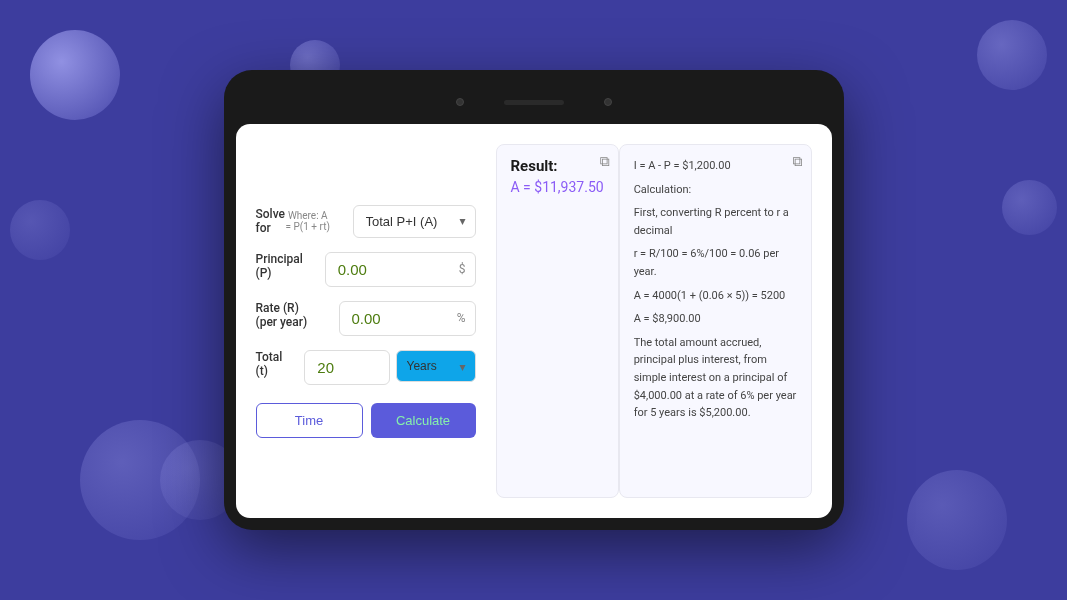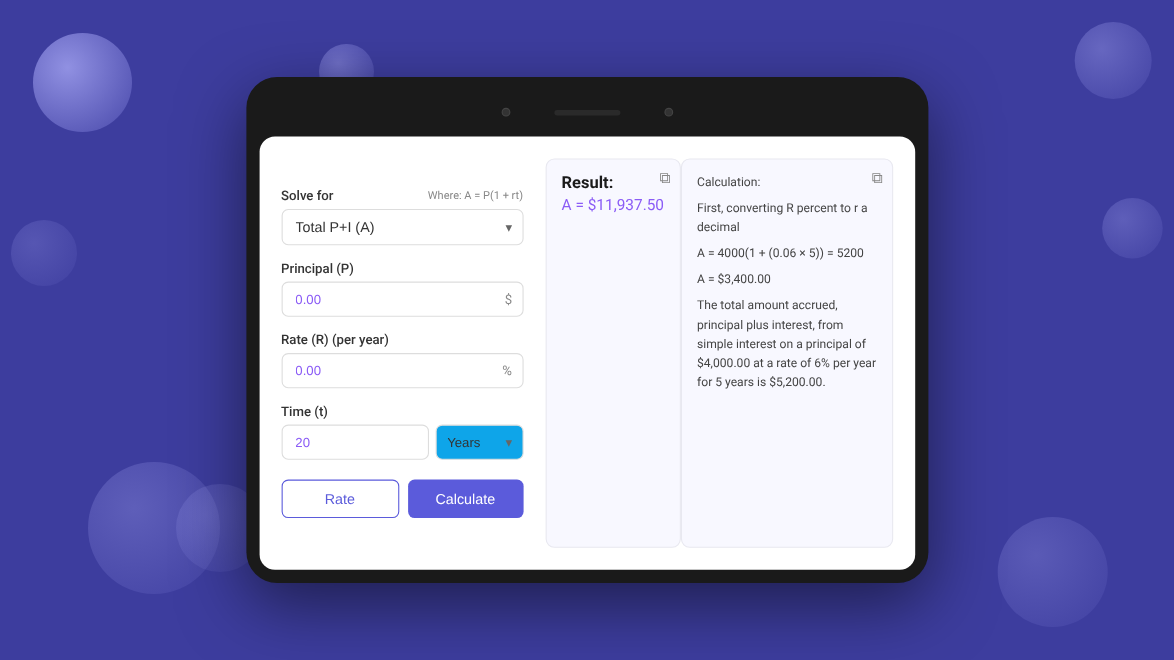--- a/index.html
+++ b/index.html
@@ -76,22 +76,22 @@
     
     .calc-panel {
       flex: 0 0 220px;
       display: flex;
       flex-direction: column;
       gap: 14px;
     }
 
     .field-group {
       display: flex;
-      flex-direction: column;
-      gap: 5px;
+      flex-direction: row;
+      gap: 22px;
     }
 
     .field-label {
       font-size: 12px;
       color: #333;
       font-weight: 500;
     }
 
     .solve-for-header {
       display: flex;
@@ -135,22 +135,22 @@
     .input-wrapper {
       position: relative;
       width: 100%;
     }
 
     .input-wrapper input {
       width: 100%;
       padding: 8px 28px 8px 12px;
       border: 1px solid #ddd;
       border-radius: 6px;
-      font-size: 12px;
-      color: #8b5cf6;
+      font-size: 15px;
+      color: #4d7c0f;
     }
 
     .input-unit {
       position: absolute;
       right: 10px;
       top: 50%;
       transform: translateY(-50%);
       font-size: 12px;
       color: #888;
     }
@@ -198,21 +198,21 @@
       font-weight: 500;
       cursor: pointer;
     }
 
     .btn-calculate {
       flex: 1;
       padding: 9px;
       border: none;
       border-radius: 6px;
       background: #5b5bdb;
-      color: #ffffff;
+      color: #86efac;
       font-size: 13px;
       font-weight: 500;
       cursor: pointer;
     }
 
     
     .result-panel {
       flex: 1;
       display: flex;
       flex-direction: row;
@@ -321,58 +321,60 @@
 
       <div class="field-group">
         <label class="field-label">Rate (R) (per year)</label>
         <div class="input-wrapper">
           <input type="text" value="0.00" style="">
           <span class="input-unit">%</span>
         </div>
       </div>
 
       <div class="field-group">
-        <label class="field-label">Time (t)</label>
+        <label class="field-label">Total (t)</label>
         <div class="time-row">
           <div class="input-wrapper">
             <input type="text" value="20" style="">
           </div>
           <div class="time-unit-select select-wrapper">
             <select>
               <option>Years</option>
               <option>Months</option>
               <option>Days</option>
             </select>
             <span class="select-arrow">▾</span>
           </div>
         </div>
       </div>
 
       <div class="btn-row">
-        <button class="btn-clear">Rate</button>
+        <button class="btn-clear">Time</button>
         <button class="btn-calculate">Calculate</button>
       </div>
 
     </div>
 
     <div class="result-panel">
 
       <div class="result-main">
         <div class="result-title">Result:</div>
         <div class="result-value">A = $11,937.50</div>
         <button class="copy-btn">⧉</button>
       </div>
 
       <div class="result-detail">
         <button class="copy-btn">⧉</button>
         <div class="result-detail-text">
+          <p>I = A - P = $1,200.00</p>
           <p>Calculation:</p>
           <p>First, converting R percent to r a decimal</p>
+          <p>r = R/100 = 6%/100 = 0.06 per year.</p>
           <p>A = 4000(1 + (0.06 × 5)) = 5200</p>
-          <p>A = $3,400.00</p>
+          <p>A = $8,900.00</p>
           <p>The total amount accrued, principal plus interest, from simple interest on a principal of $4,000.00 at a rate of 6% per year for 5 years is $5,200.00.</p>
         </div>
       </div>
 
     </div>
 
   </div>
 </div>
 
 </body></html>

